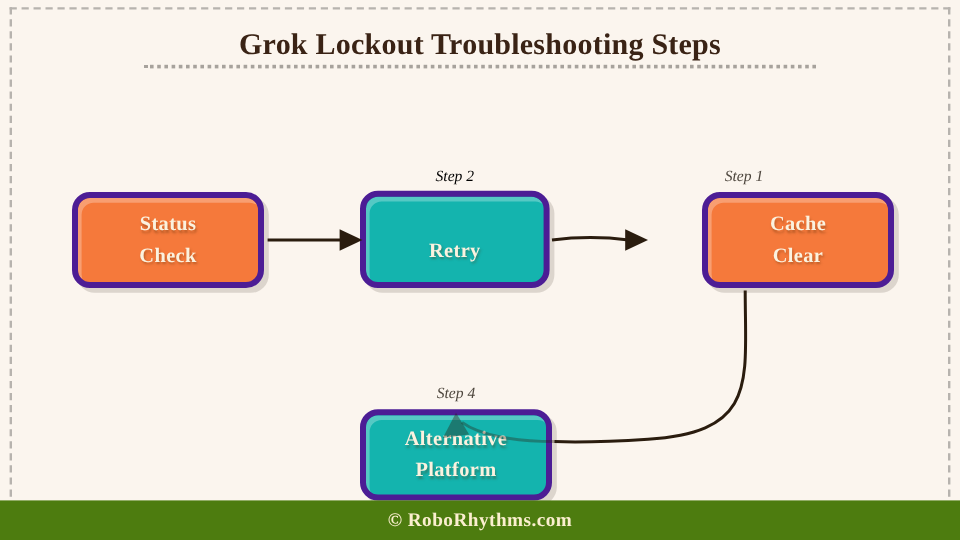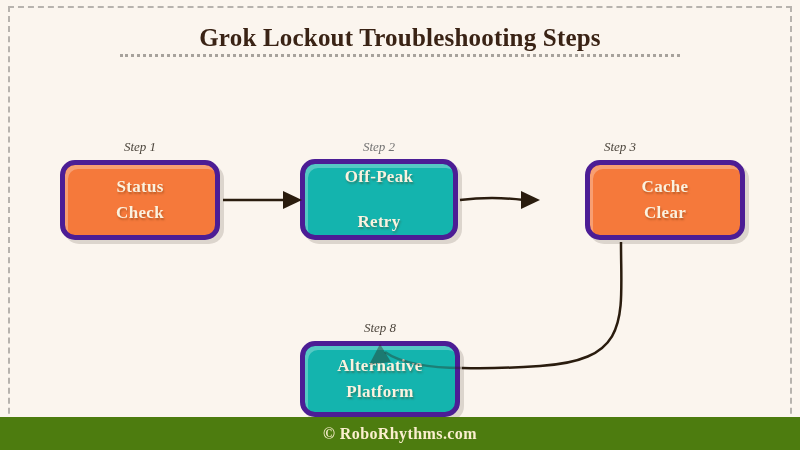--- a/index.html
+++ b/index.html
@@ -48,39 +48,37 @@
 </head>
 <body>
 
 <div class="canvas">
 
   <div class="outer-border"></div>
 
   <div class="page-title" style="color: rgb(58, 35, 21);">Grok Lockout Troubleshooting Steps</div>
   <div class="title-underline"></div>
 
-  <div class="step-label" style="left: 60px; top: 139px; width: 160px; color: rgb(77, 70, 61);">Step 1</div>
   <div class="node" style="left: 60px; top: 160px; width: 160px; height: 80px; background: rgb(245, 121, 59);">
     <div class="node-line" style="color: rgb(251, 242, 223);">Status</div>
     <div class="node-line" style="color: rgb(251, 242, 223);">Check</div>
   </div>
 
-  <div class="step-label" style="left: 300px; top: 139px; width: 158px; color: #737373;">Step 2</div>
+  <div class="step-label" style="left: 300px; top: 139px; width: 158px; color: #000000;">Step 2</div>
   <div class="node" style="left: 300px; top: 159px; width: 158px; height: 81px; background: rgb(20, 180, 174);">
-    <div class="node-line" style="color: rgb(251, 242, 223);">Off-Peak</div>
     <div class="node-line" style="color: rgb(251, 242, 223); margin-top: 19px;">Retry</div>
   </div>
 
-  <div class="step-label" style="left: 540px; top: 139px; width: 160px; color: rgb(77, 70, 61);">Step 3</div>
+  <div class="step-label" style="left: 540px; top: 139px; width: 160px; color: rgb(77, 70, 61);">Step 1</div>
   <div class="node" style="left: 540px; top: 160px; width: 160px; height: 80px; background: rgb(245, 121, 59); margin-left: 45px;">
     <div class="node-line" style="color: rgb(251, 242, 223);">Cache</div>
     <div class="node-line" style="color: rgb(251, 242, 223);">Clear</div>
   </div>
 
-  <div class="step-label" style="left: 300px; top: 320px; width: 160px; color: rgb(77, 70, 61);">Step 8</div>
+  <div class="step-label" style="left: 300px; top: 320px; width: 160px; color: rgb(77, 70, 61);">Step 4</div>
   <div class="node" style="left: 300px; top: 341px; width: 160px; height: 76px; background: rgb(20, 180, 174);">
     <div class="node-line" style="color: rgb(251, 242, 223);">Alternative</div>
     <div class="node-line" style="color: rgb(251, 242, 223);">Platform</div>
   </div>
 
   <svg class="connectors" width="800" height="450" viewBox="0 0 800 450">
     <g stroke="#2A1C0E" stroke-width="2.5" fill="none">
       <path d="M223,200 L285,200"></path>
       <path d="M460,200 Q492,196 524,200"></path>
       <path d="M621,242 C621,318 632,360 540,366 Q495,369 462,368"></path>

